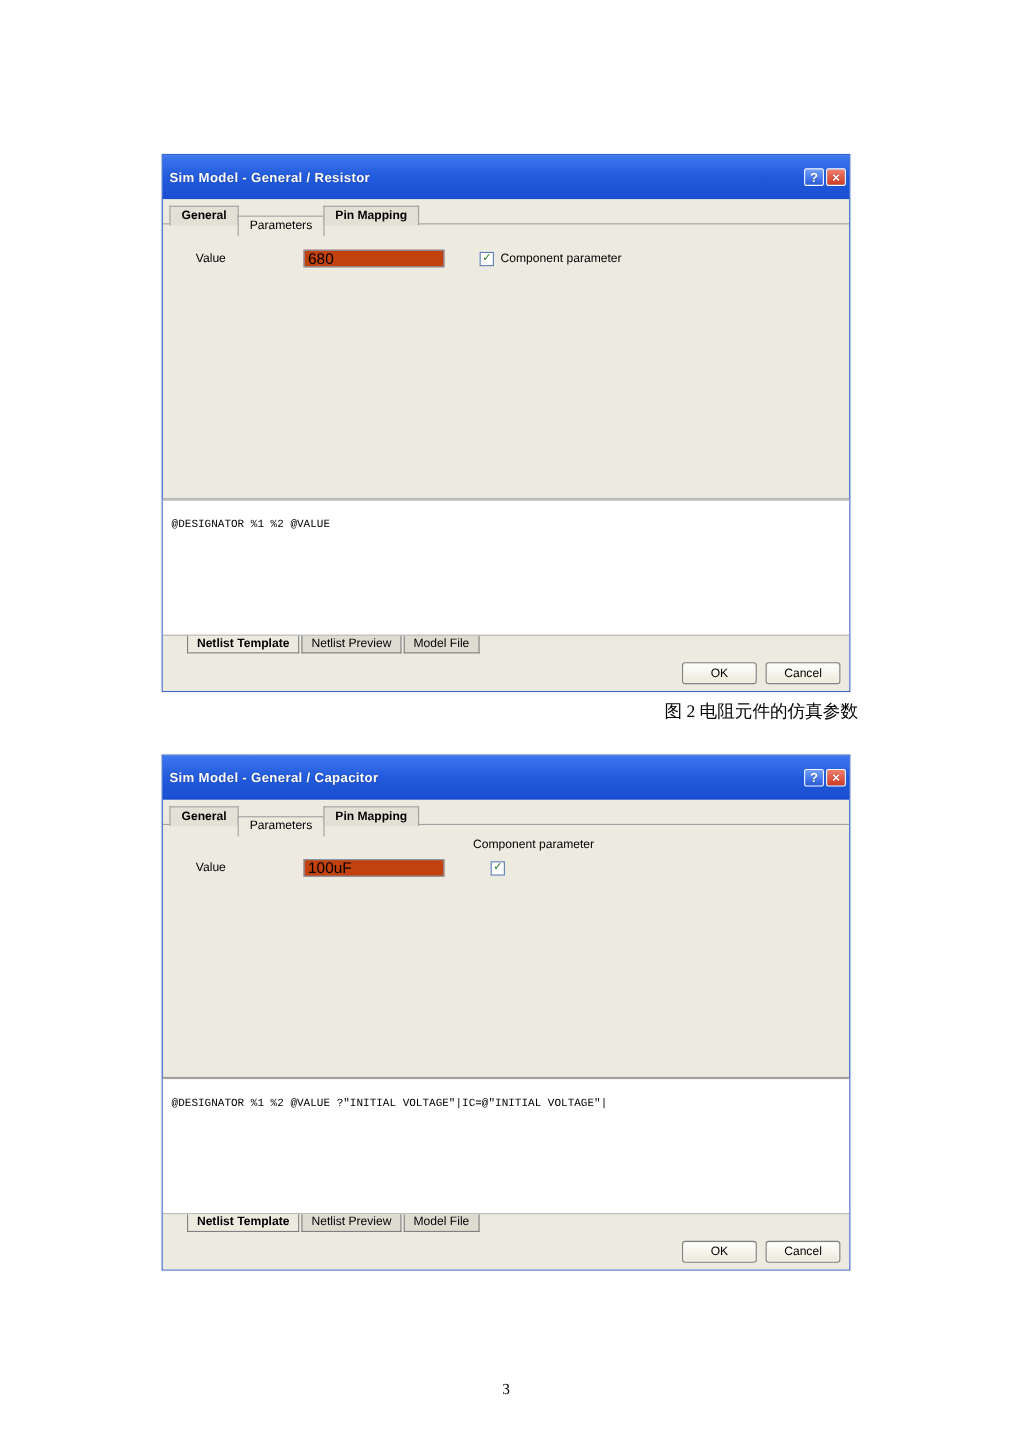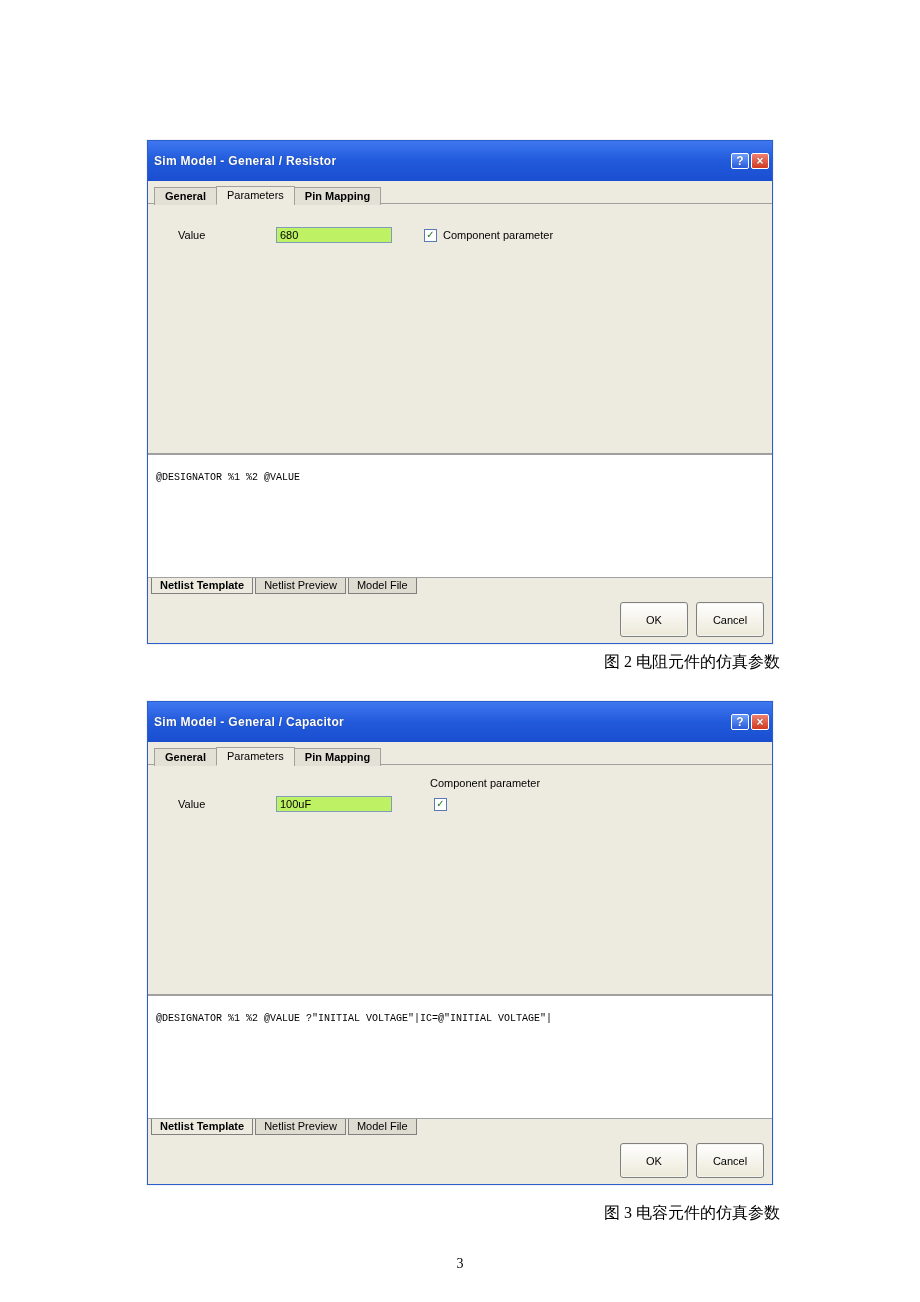--- a/index.html
+++ b/index.html
@@ -63,21 +63,21 @@
     font-size: 11px;
     background: #EDEBE0;
     border: 1px solid #A0A0A0;
     border-bottom: none;
     margin-right: -1px;
     position: relative;
     color: #000;
   }
   .tab.active {
     background: #EDEBE0;
-    top: 1px;
+    top: 11px;
     border-bottom: 1px solid #EDEBE0;
     margin-bottom: -1px;
     font-weight: normal;
   }
   .tab.inactive { background: #E3E1D6; top: 2px; font-weight: bold; }
   .params-area {
     padding: 22px 16px 10px 30px;
     min-height: 250px;
     font-size: 11px;
     border-bottom: 1px solid #A0A0A0;
@@ -86,27 +86,27 @@
   .params-area.short { min-height: 230px; padding-top: 12px; }
   .col-header { font-size: 11px; margin-bottom: 6px; padding-left: 252px; }
   .row {
     display: flex;
     align-items: center;
     height: 18px;
     margin-bottom: 4px;
   }
   .row .lbl { width: 98px; }
   .row input[type=text] {
-    width: 116px;
+    width: 128px;
     height: 16px;
     border: 1px solid #7F9DB9;
-    font-size: 11px;
+    font-size: 14px;
     padding: 0 3px;
     box-sizing: border-box;
-    background: #bef264;
+    background: #c2410c;
   }
   .row .chk-cell { margin-left: 32px; display: flex; align-items: center; gap: 6px; }
   .xp-check {
     width: 13px; height: 13px;
     border: 1px solid #5a7ab5;
     background: #fff;
     display: inline-flex;
     align-items: center; justify-content: center;
     font-size: 10px; line-height: 10px;
     color: #1a7a1a;
@@ -120,21 +120,21 @@
     font-family: "Courier New", monospace;
     font-size: 10px;
     color: #000;
     white-space: pre;
     border-top: 1px solid #A0A0A0;
     border-bottom: 1px solid #A0A0A0;
     overflow: hidden;
   }
   .bottom-tabs {
     display: flex;
-    padding: 0 3px;
+    padding: 0 22px;
     height: 18px;
     align-items: flex-start;
     background: #EDEBE0;
     font-size: 11px;
   }
   .btab {
     padding: 1px 8px 2px 8px;
     border: 1px solid #808080;
     border-top: none;
     background: #EDEBE0;
@@ -145,21 +145,21 @@
   .btab.inactive { background: #DEDCD1; }
   .button-row {
     display: flex;
     justify-content: flex-end;
     gap: 8px;
     padding: 6px 8px 6px 8px;
     background: #EDEBE0;
   }
   .btn {
     min-width: 68px;
-    height: 35px;
+    height: 20px;
     border: 1px solid #808080;
     background: linear-gradient(to bottom,#fff,#ECE9D8);
     font-size: 11px;
     padding: 0 10px;
     border-radius: 3px;
     box-shadow: inset 0 0 0 1px #f5f5f0;
   }
   .caption {
     text-align: right;
     font-family: "SimSun","Times New Roman",serif;
@@ -253,17 +253,16 @@
         <div class="btab active">Netlist Template</div>
         <div class="btab inactive">Netlist Preview</div>
         <div class="btab inactive">Model File</div>
       </div>
       <div class="button-row">
         <button class="btn">OK</button>
         <button class="btn">Cancel</button>
       </div>
     </div>
   </div>
-  <div class="caption" style="margin-top:18px;">图 3  电容元件的仿真参数</div>
 
 
   <div class="pagenum">3</div>
 </div>
 
 </body></html>

